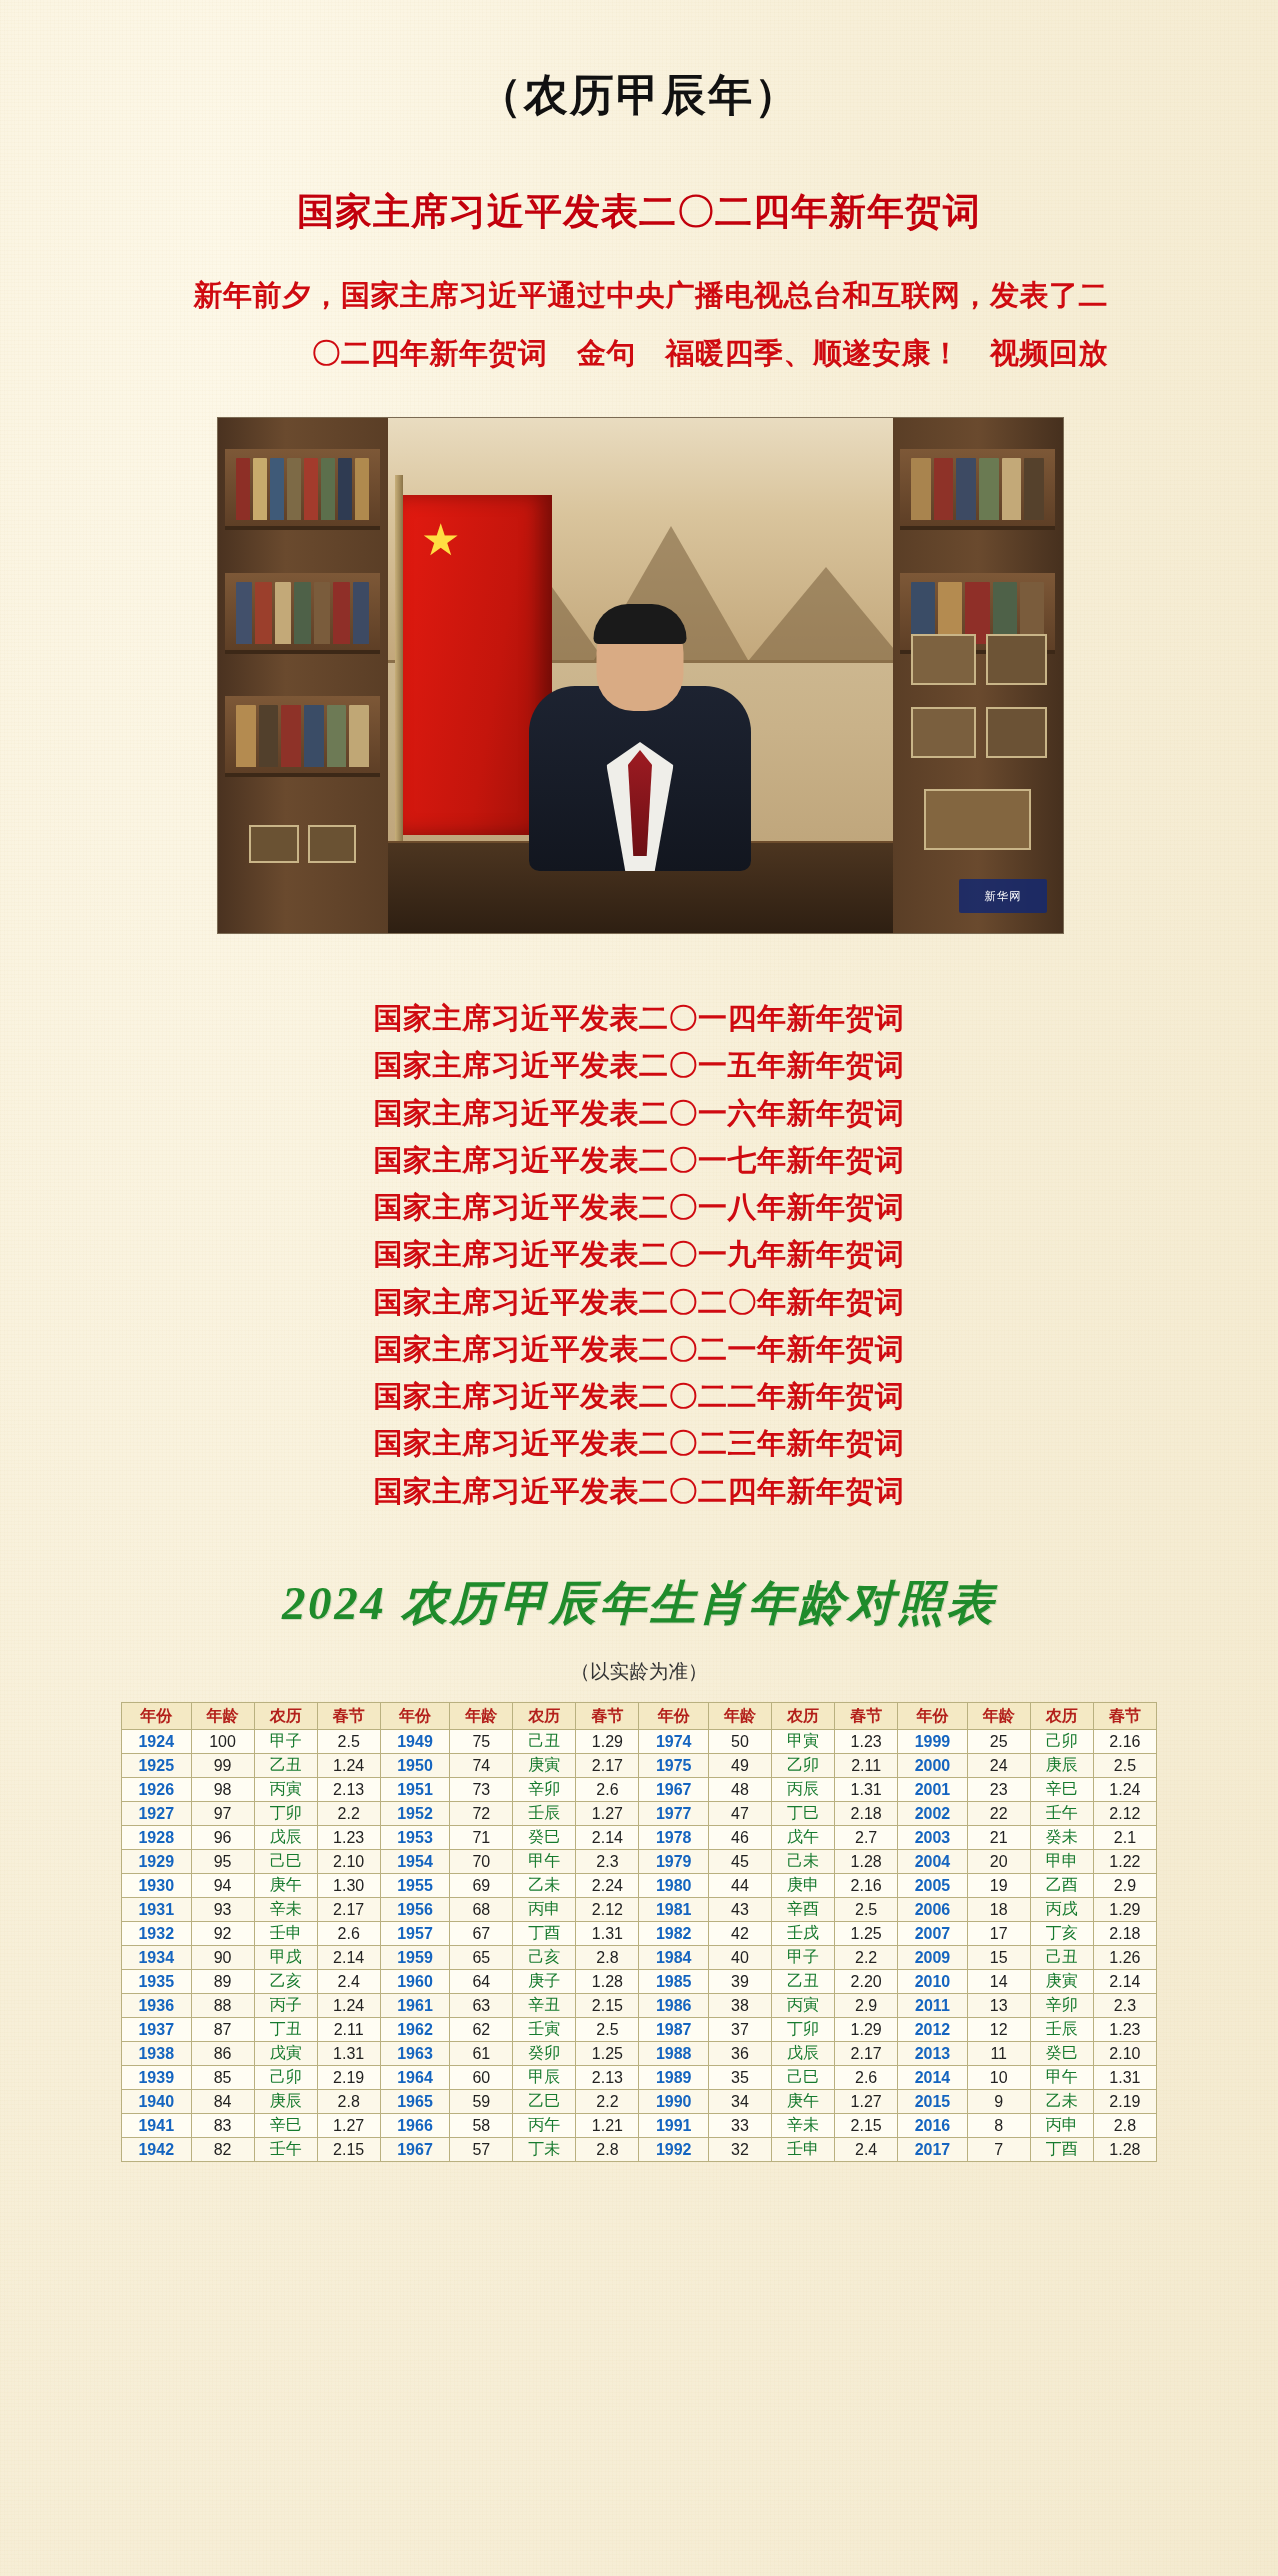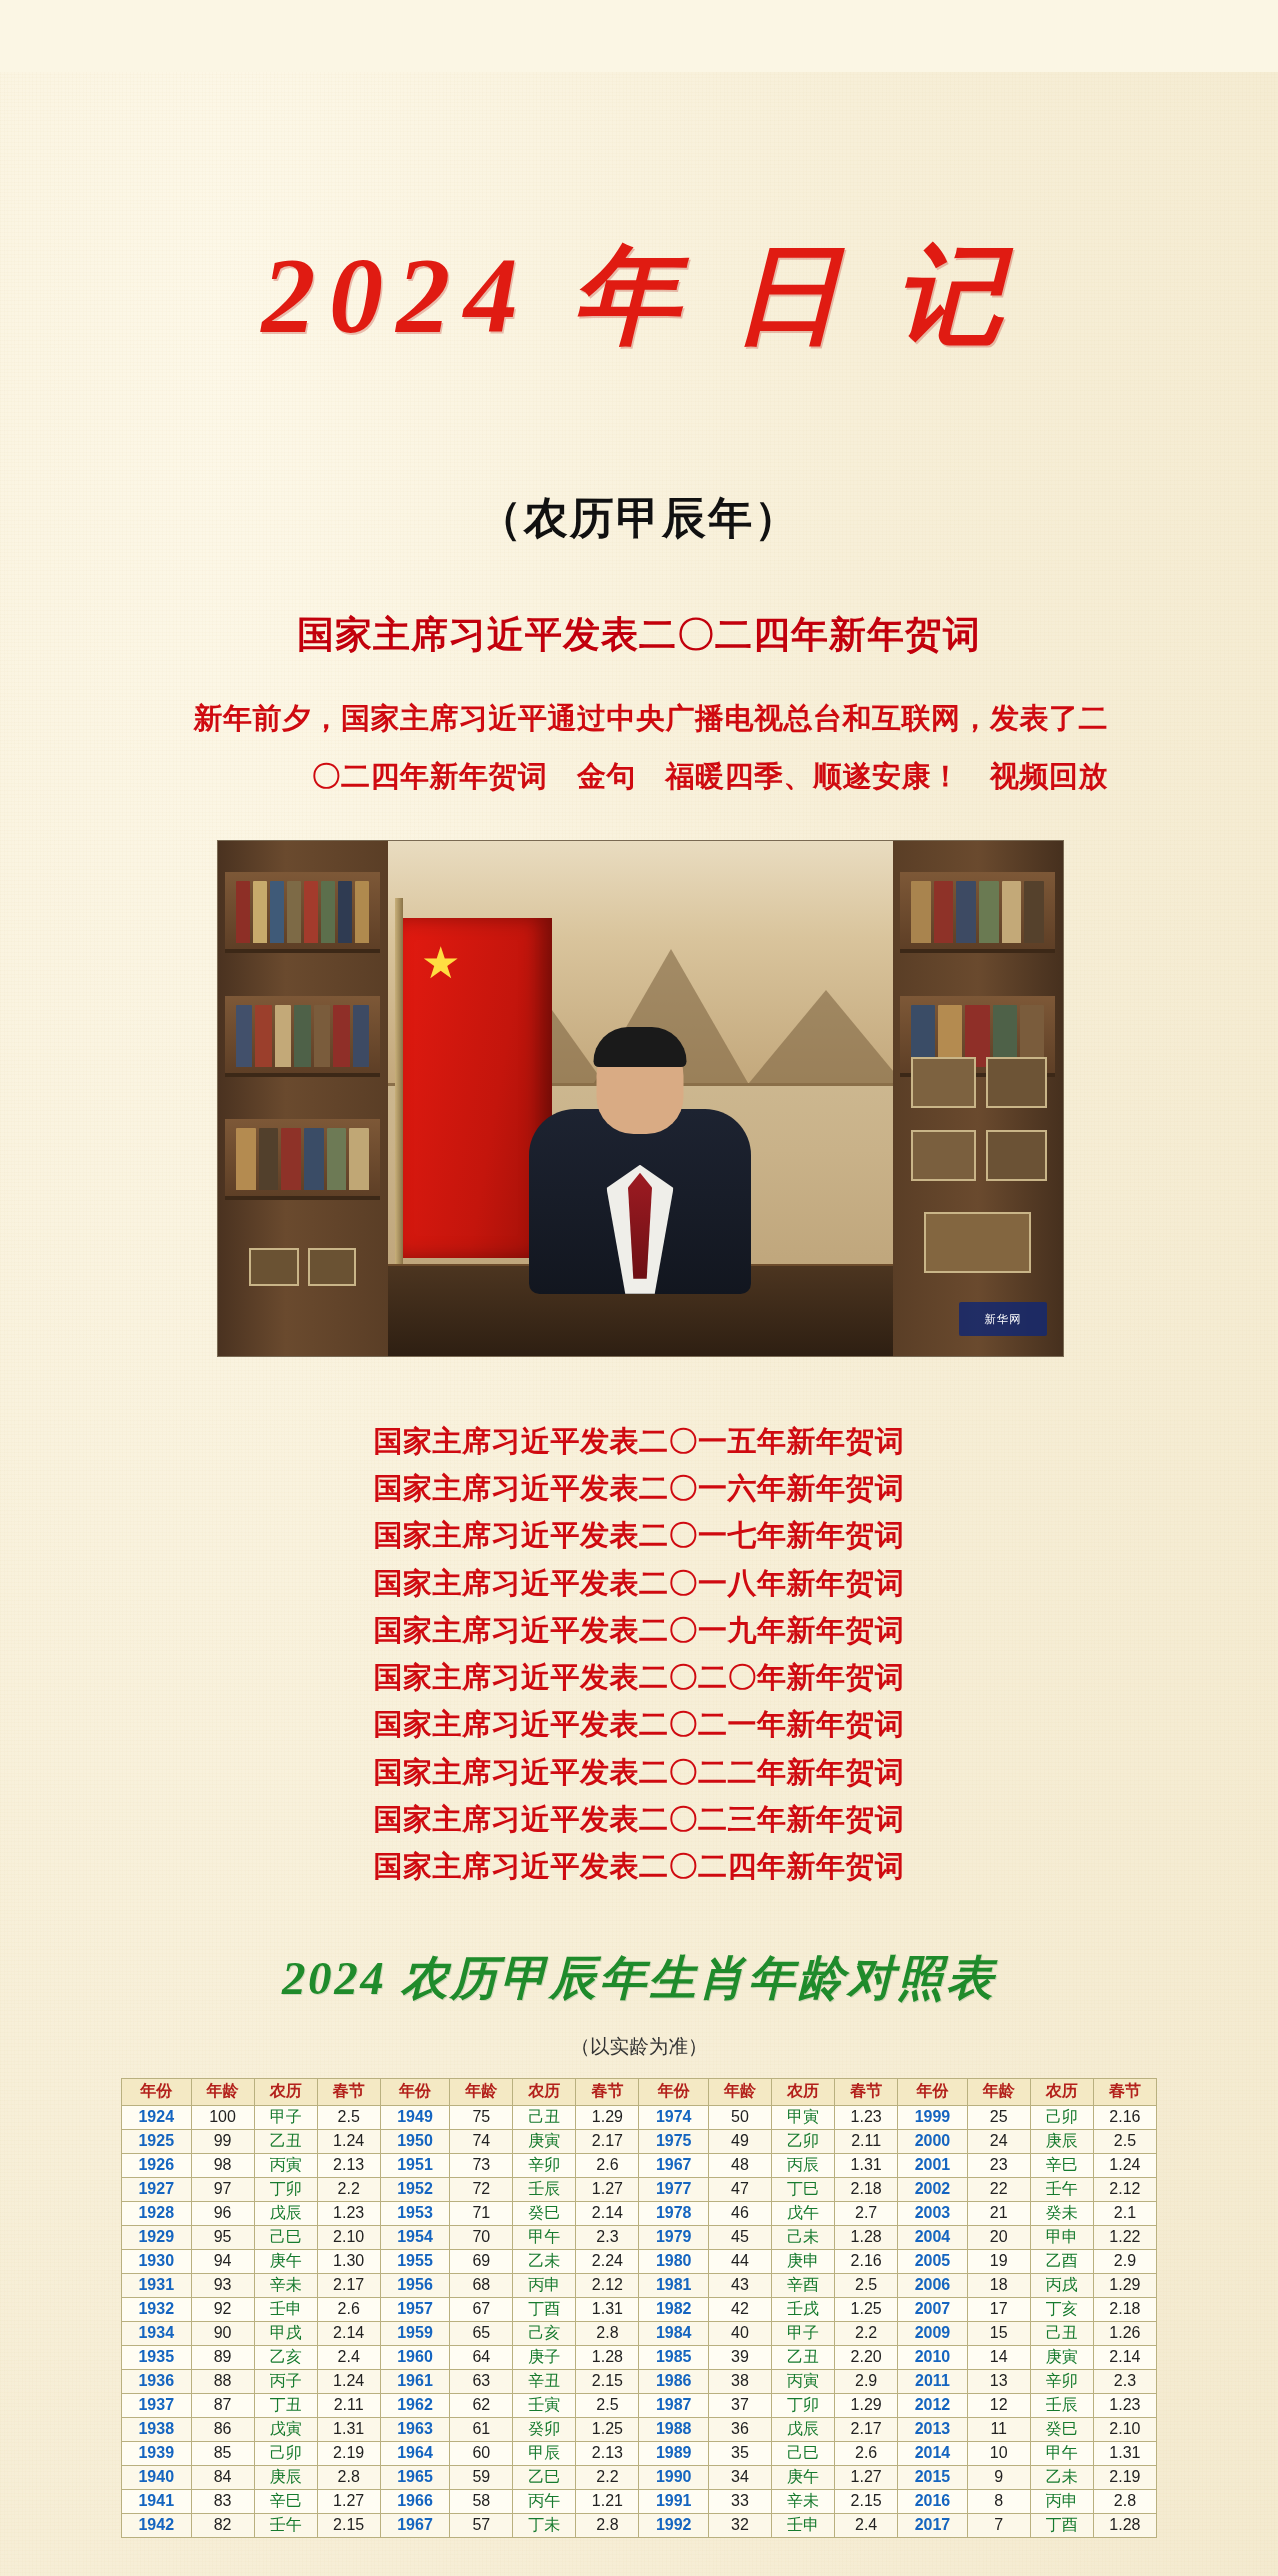--- a/index.html
+++ b/index.html
@@ -319,21 +319,20 @@
   td.gz   { color: #167a2e; }
   td.cj   { color: #222; }
   tbody tr:nth-child(even) td { background: #fcf8e9; }
 </style>
 </head>
 <body>
 
 <div class="page">
 <div class="inner">
 
-  <h1 class="main-title">2024 年 日 记</h1>
   <div class="sub-title">（农历甲辰年）</div>
   <div class="headline">国家主席习近平发表二〇二四年新年贺词</div>
 
   <div class="lead">
     <div>新年前夕，国家主席习近平通过中央广播电视总台和互联网，发表了二</div>
     <div>〇二四年新年贺词　金句　福暖四季、顺遂安康！　视频回放</div>
   </div>
 
   <div class="photo-wrap">
     <div class="photo">
@@ -417,20 +416,21 @@
       <div class="person-shirt"></div>
       <div class="person-tie"></div>
       <div class="person-head"></div>
       <div class="person-hair"></div>
 
       <div class="logo-badge">新华网</div>
     </div>
   </div>
 
   <div class="links">
+    <a href="#">国家主席习近平发表二〇一四年新年贺词</a>
     <a href="#">国家主席习近平发表二〇一五年新年贺词</a>
     <a href="#">国家主席习近平发表二〇一六年新年贺词</a>
     <a href="#">国家主席习近平发表二〇一七年新年贺词</a>
     <a href="#">国家主席习近平发表二〇一八年新年贺词</a>
     <a href="#">国家主席习近平发表二〇一九年新年贺词</a>
     <a href="#">国家主席习近平发表二〇二〇年新年贺词</a>
     <a href="#">国家主席习近平发表二〇二一年新年贺词</a>
     <a href="#">国家主席习近平发表二〇二二年新年贺词</a>
     <a href="#">国家主席习近平发表二〇二三年新年贺词</a>
     <a href="#">国家主席习近平发表二〇二四年新年贺词</a>

